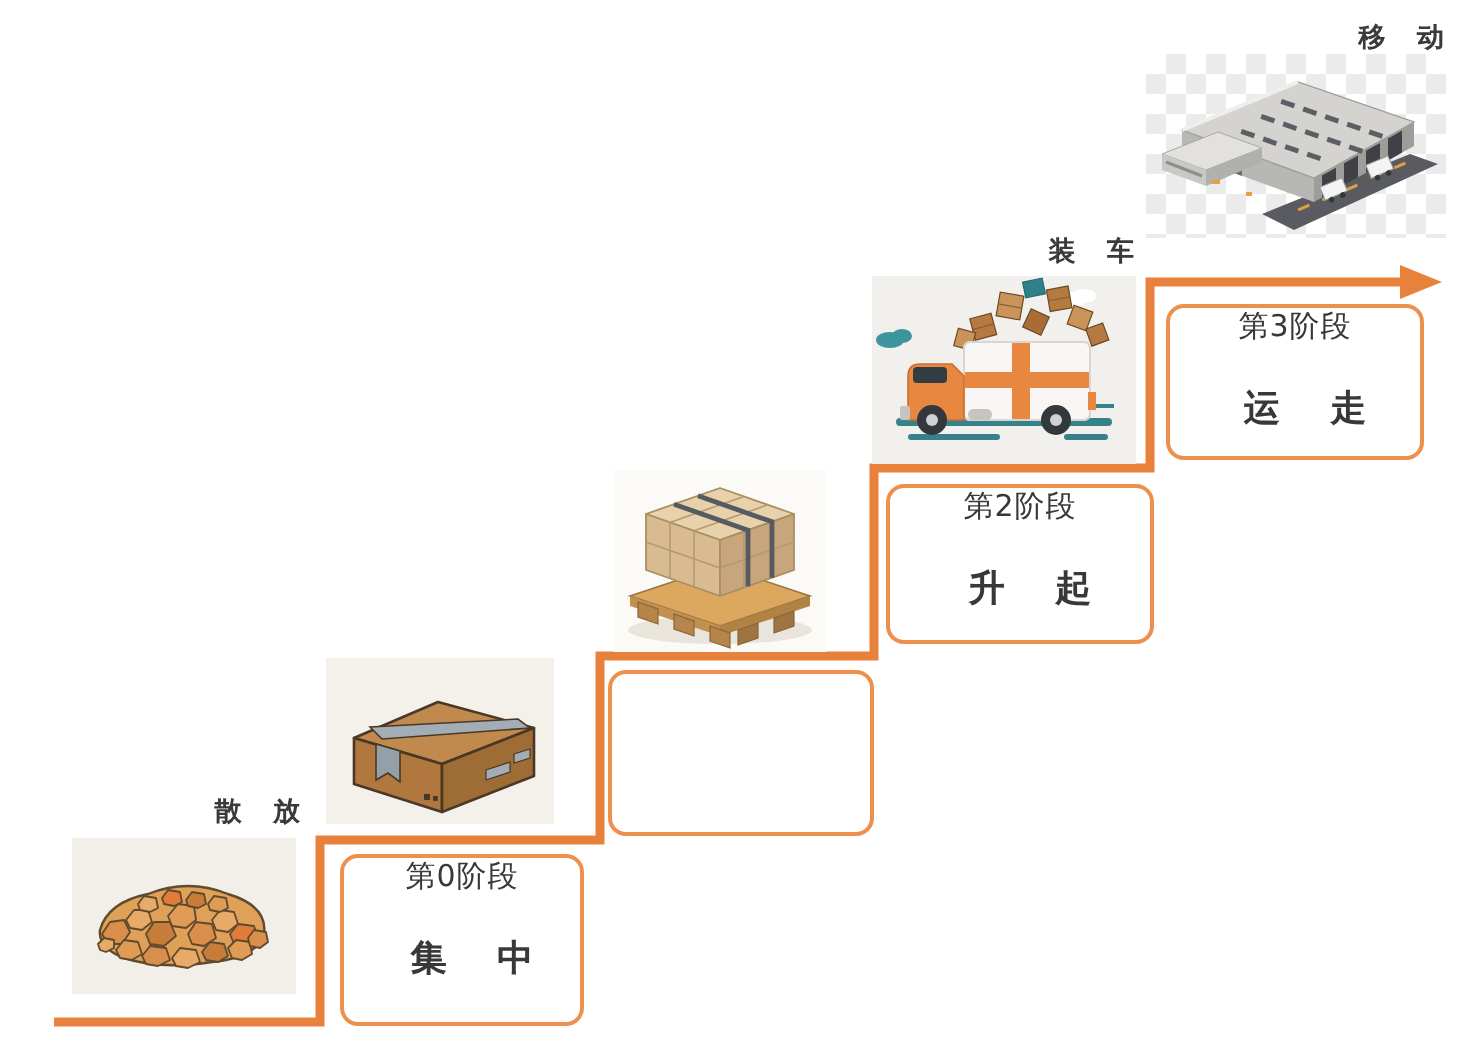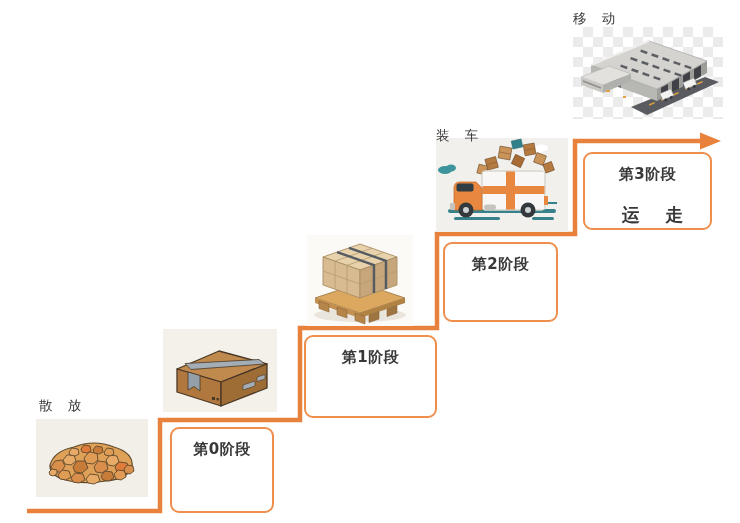--- a/index.html
+++ b/index.html
@@ -14,31 +14,31 @@
   }
   .stair-svg { position:absolute; left:0; top:0; z-index:1; }
   .img-block { position:absolute; z-index:2; }
   .img-block svg { display:block; }
   .checker {
     background: repeating-conic-gradient(#ebebeb 0% 25%, #ffffff 0% 50%);
     background-size: 20px 20px;
   }
   .item-label {
     position:absolute; z-index:3;
-    font-size:13.5px; font-weight:normal; color:#3a3a3a;
-    text-align:left; word-spacing:9px; letter-spacing:1px;
+    font-size:13.5px; font-weight:bold; color:#3a3a3a;
+    text-align:right; word-spacing:9px; letter-spacing:1px;
   }
   .stage-box {
     position:absolute; z-index:3;
     background:#ffffff;
     border:2.5px solid #ee8f4d;
     border-radius:9px;
     text-align:center;
   }
-  .stage-title { margin-top:11px; font-size:15px; font-weight:bold; color:#383838; letter-spacing:0.5px; }
+  .stage-title { font-size:15px; font-weight:normal; color:#383838; letter-spacing:0.5px; }
   .stage-action { margin-top:19px; font-size:18px; font-weight:bold; color:#383838; word-spacing:19px;padding-left:10px; }
 </style>
 </head>
 <body>
 
 <div class="canvas">
 
   <svg class="stair-svg" width="740" height="523" viewBox="0 0 740 523">
     <polyline points="27,511 160,511 160,420 300,420 300,328 437,328 437,234 575,234 575,141 705,141" fill="none" stroke="#e8813c" stroke-width="4.5"></polyline>
     <polygon points="700,132.5 721,141 700,149.5" fill="#e8813c"></polygon>
@@ -274,30 +274,31 @@
       </g>
       <g transform="rotate(-23 117 57)">
         <rect x="111" y="53" width="12" height="7" fill="#f3f3f1" stroke="#9a9a98" stroke-width="0.5"></rect>
         <circle cx="114" cy="61" r="1.4" fill="#33383c"></circle>
           <circle cx="120" cy="61" r="1.4" fill="#33383c"></circle>
       </g>
     </svg>
   </div>
 
   <div class="item-label" style="left:39px;  top:397px; width:112px;">散 放</div>
-  <div class="item-label" style="left:436px; top:117px; width:132px;margin-top:10px;">装 车</div>
+  <div class="item-label" style="left:436px; top:117px; width:132px;">装 车</div>
   <div class="item-label" style="left:573px; top:10px;  width:150px;">移 动</div>
 
-  <div class="stage-box" style="left:170px; top:427px; width:104px; height:86px;">
+  <div class="stage-box" style="left:170px; top:427px; width:122px; height:86px;">
     <div class="stage-title">第0阶段</div>
+    <div class="stage-action">集 中</div>
   </div>
   <div class="stage-box" style="left:304px; top:335px; width:133px; height:83px;">
-    <div class="stage-title">第1阶段</div>
-  </div>
-  <div class="stage-box" style="left:443px; top:242px; width:115px; height:80px;">
+  </div>
+  <div class="stage-box" style="left:443px; top:242px; width:134px; height:80px;">
     <div class="stage-title">第2阶段</div>
+    <div class="stage-action">升 起</div>
   </div>
   <div class="stage-box" style="left:583px; top:152px; width:129px; height:78px;">
     <div class="stage-title">第3阶段</div>
     <div class="stage-action">运 走</div>
   </div>
 
 </div>
 
 </body></html>

